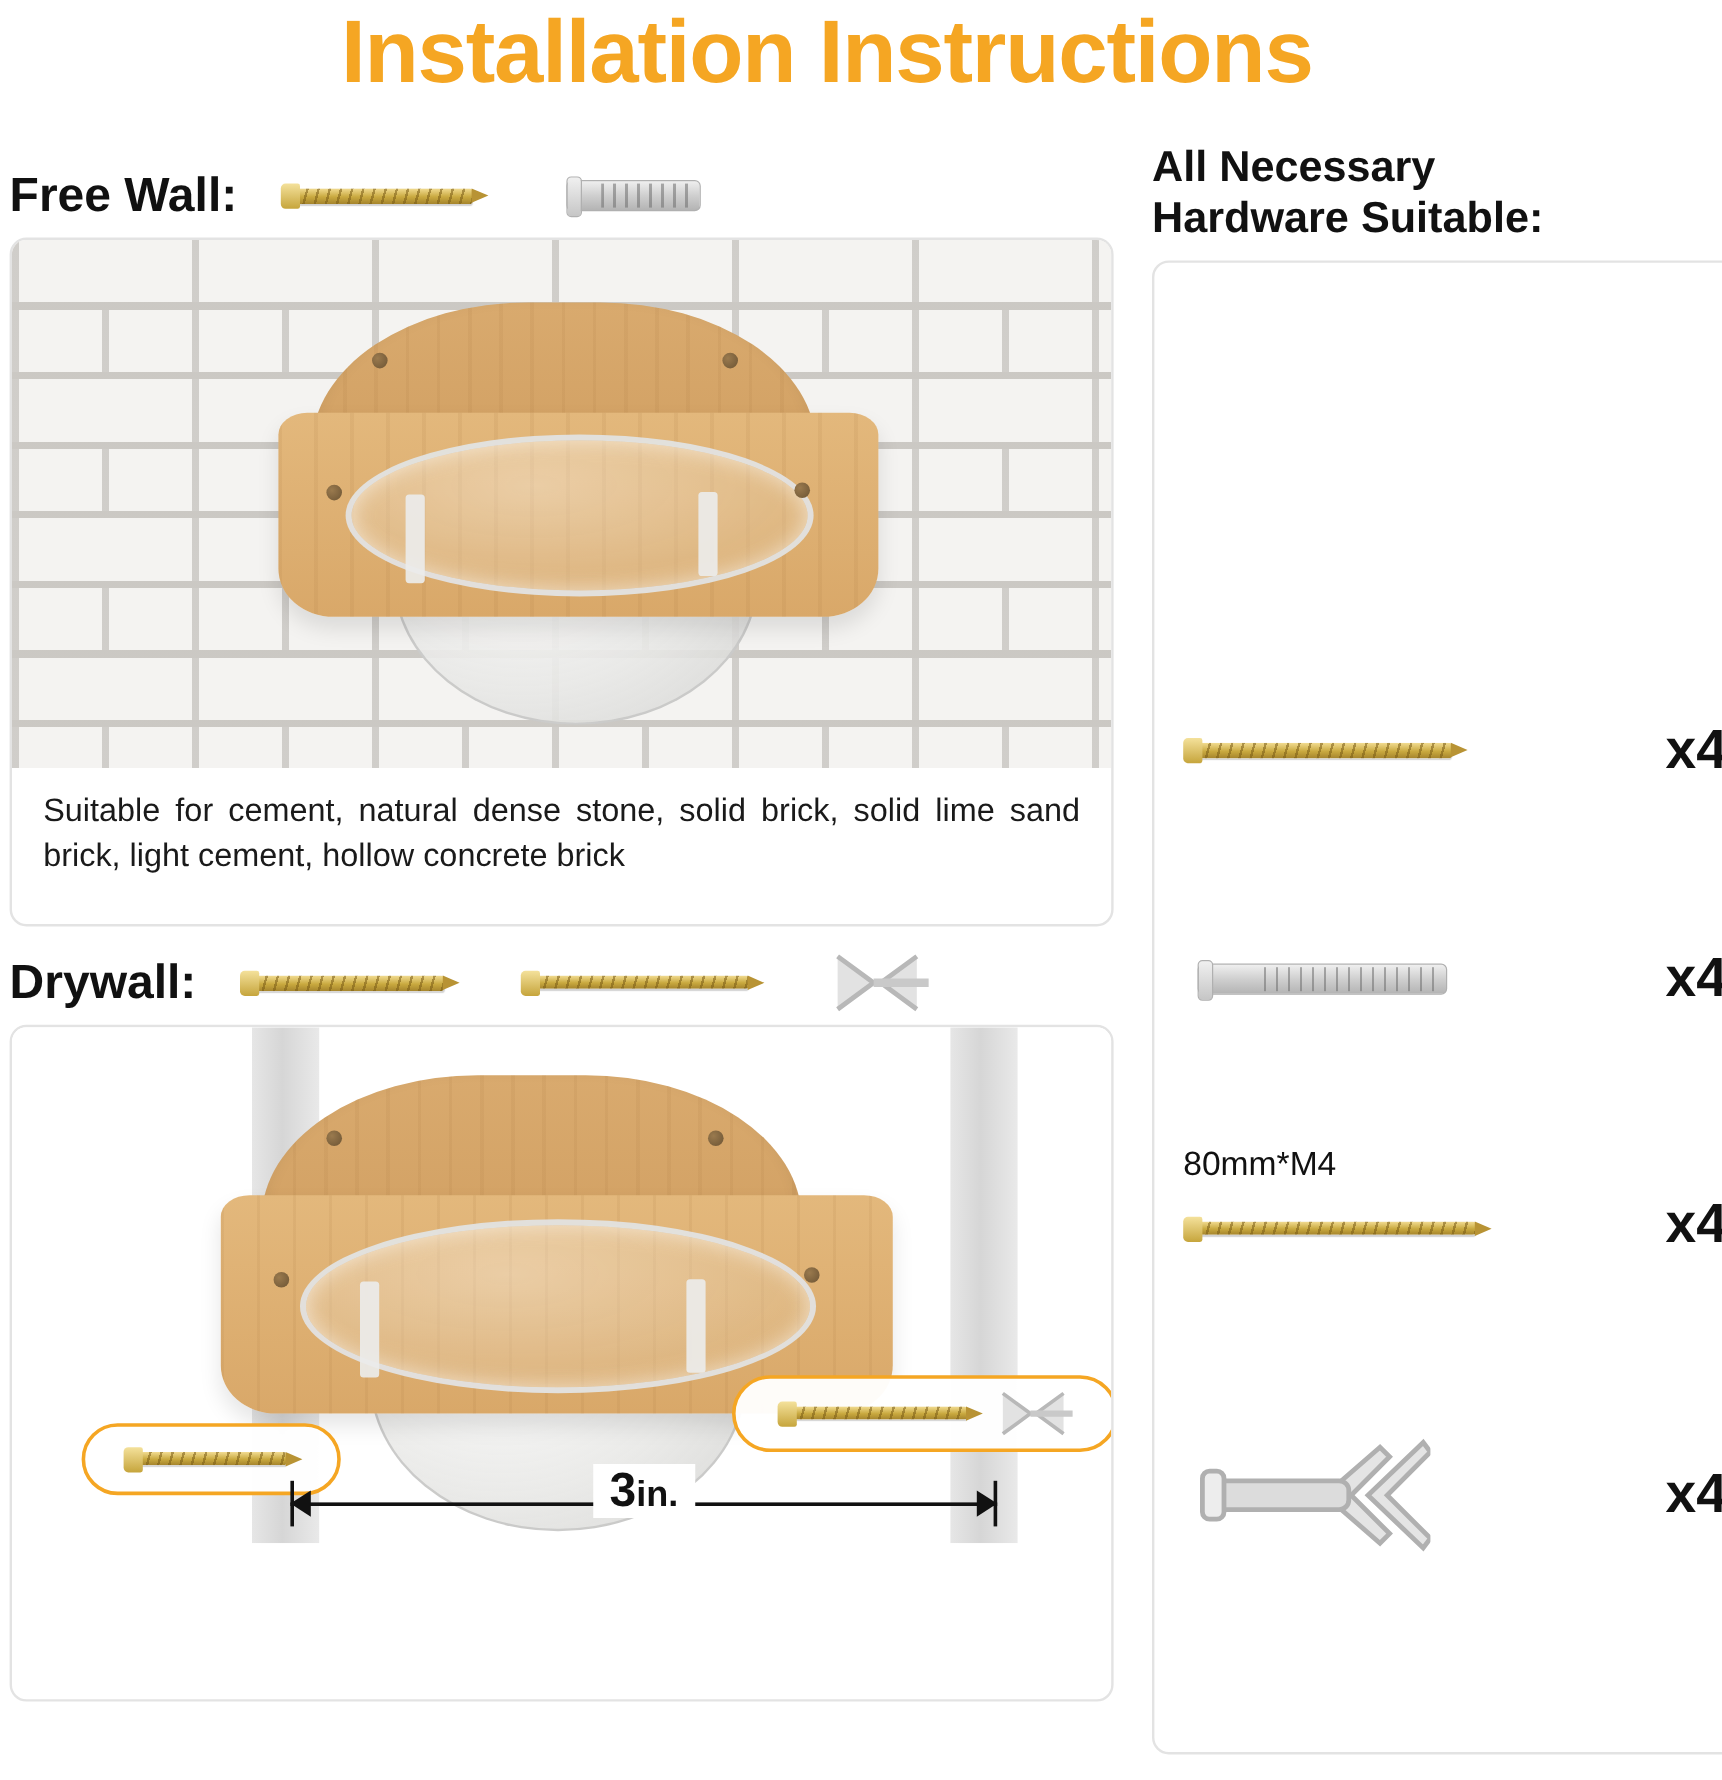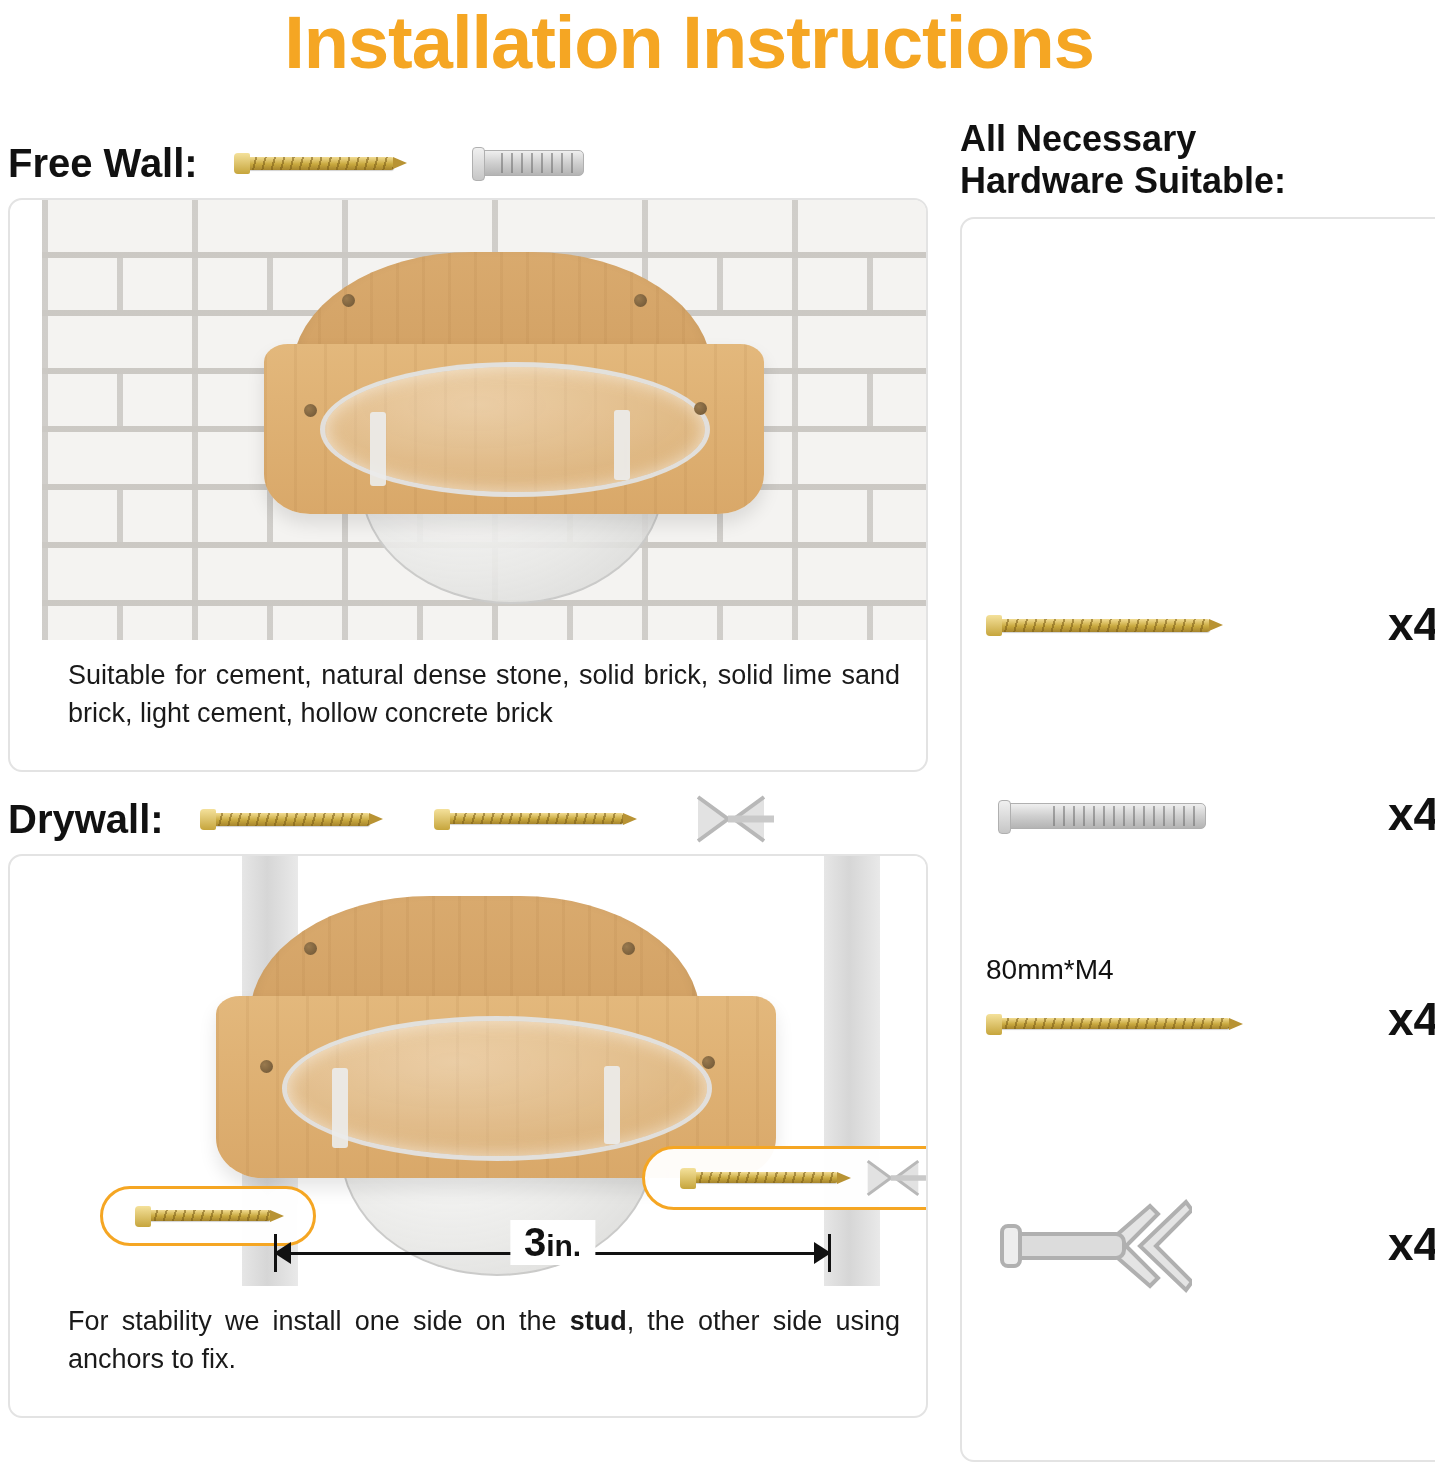--- a/index.html
+++ b/index.html
@@ -65,21 +65,20 @@
     gap: 60px;
   }
 
   
   .panel {
     border: 2px solid #e3e3e3;
     border-radius: 14px;
     overflow: hidden;
     background: #fff;
     position: relative;
-    padding-left: 32px;
   }
   .panel-solid { height: 570px; margin-top: 4px; }
   .panel-dry   { height: 560px; margin-top: 4px; }
 
   .photo {
     position: relative;
     width: 100%;
     overflow: hidden;
   }
   .photo-solid { height: 440px; background: #f2f2f0; }
@@ -487,23 +486,20 @@
           <div class="head l"></div>
           <div class="head r"></div>
           <div class="tick l"></div>
           <div class="tick r"></div>
           <div class="val">
             <span>3</span><span class="unit">in.</span>
           </div>
         </div>
       </div>
 
-      <div class="caption">
-        <span>For stability we install one side on the </span><b>stud</b><span>, the other side using anchors to fix.</span>
-      </div>
     </div>
   </div>
 
   <div class="right-col">
     <div class="right-title">
       <div>All Necessary</div>
       <div>Hardware Suitable:</div>
     </div>
 
     <div class="hw-panel">

